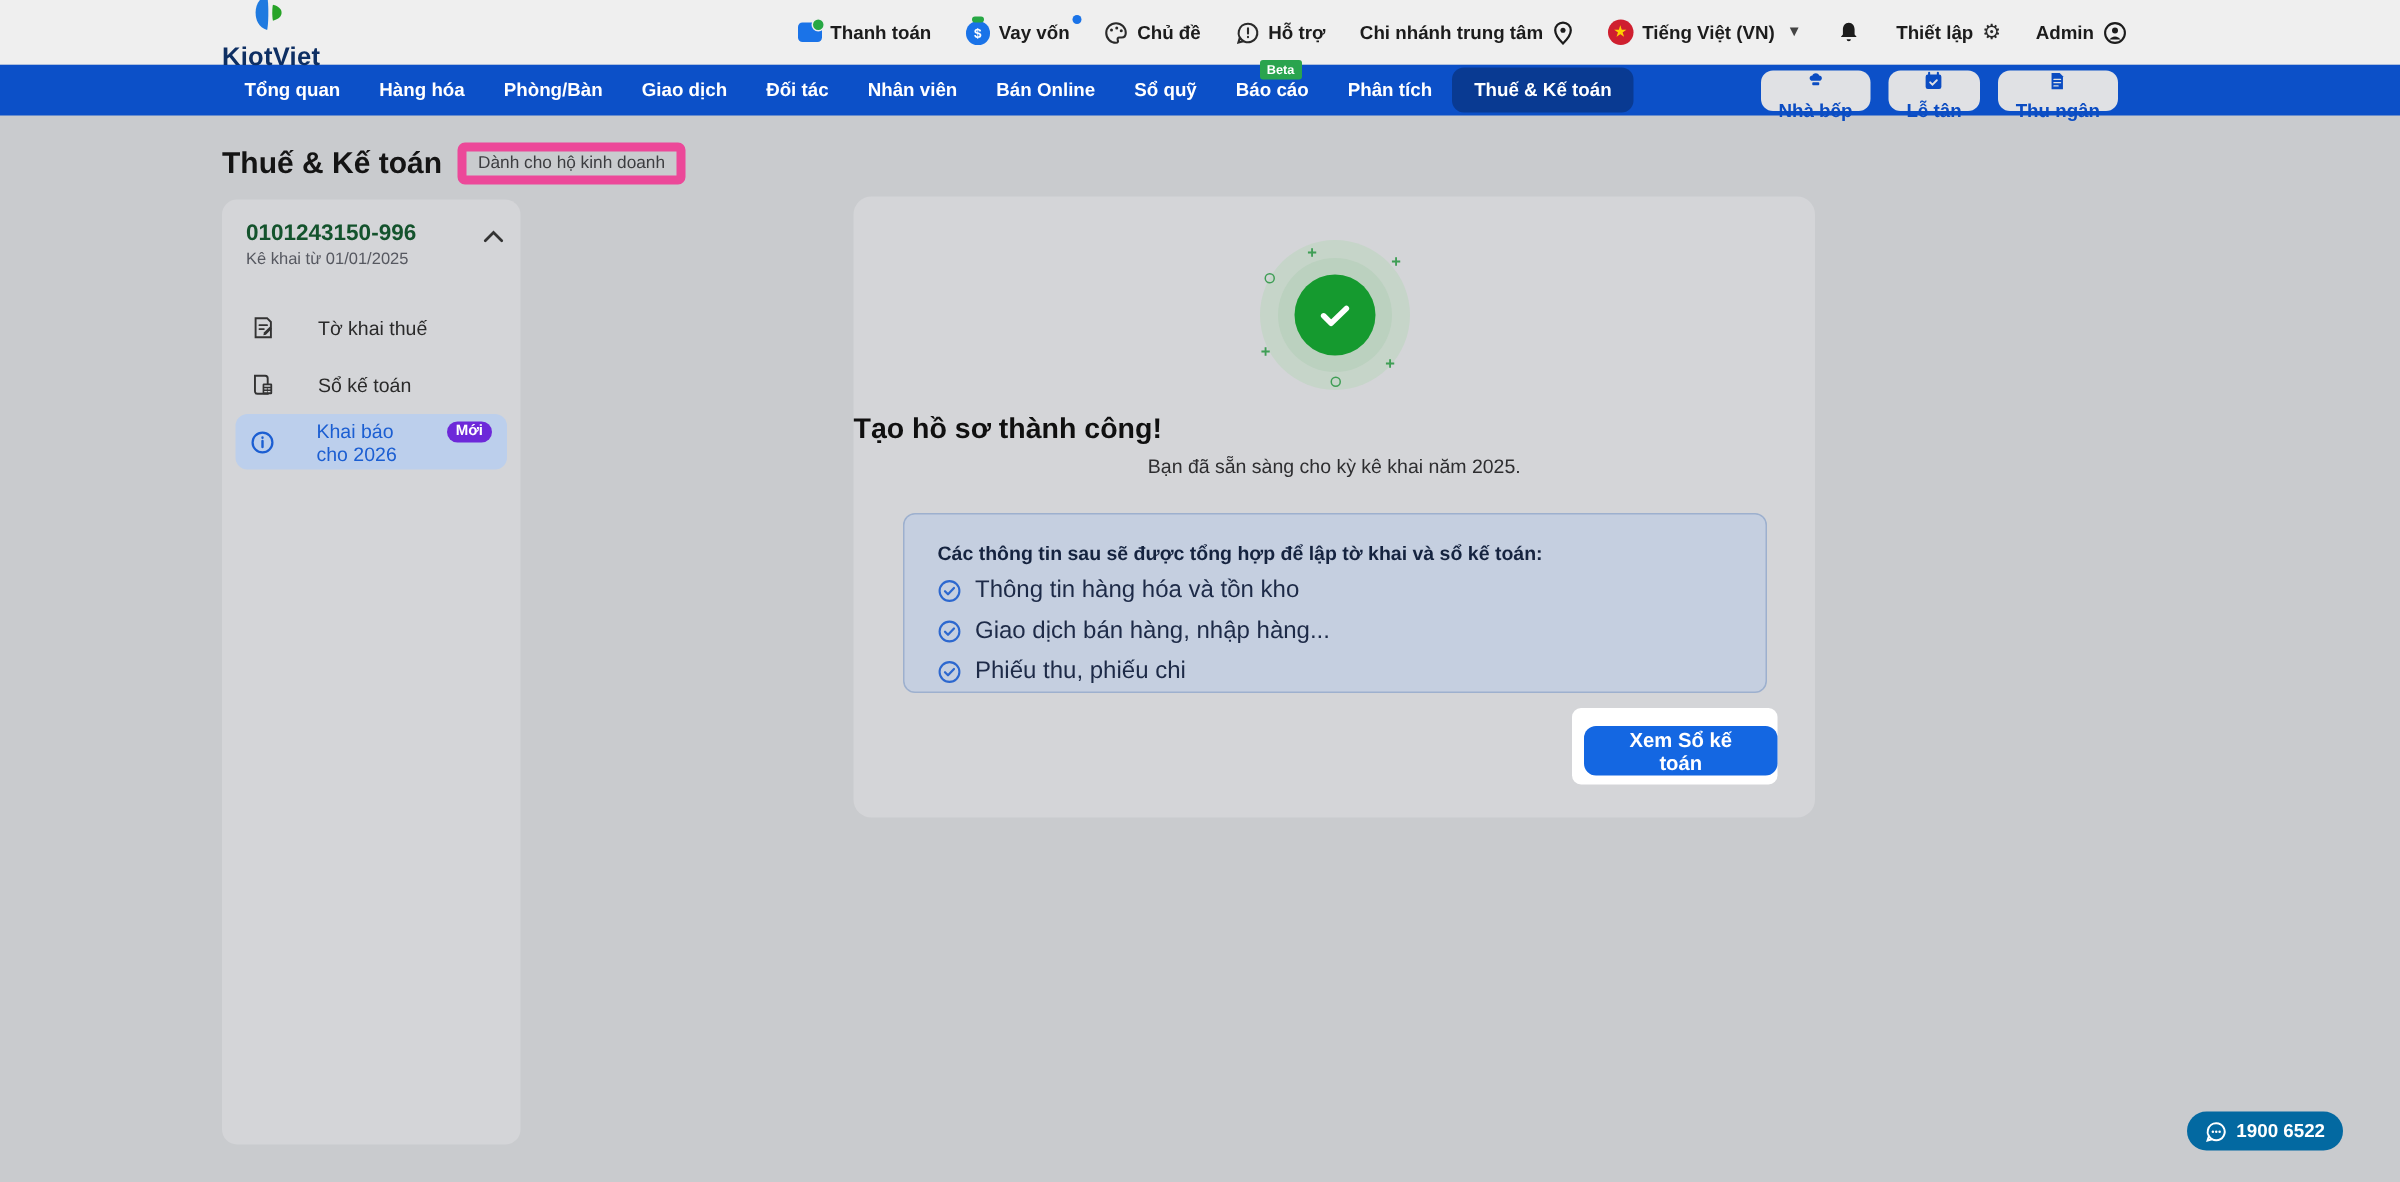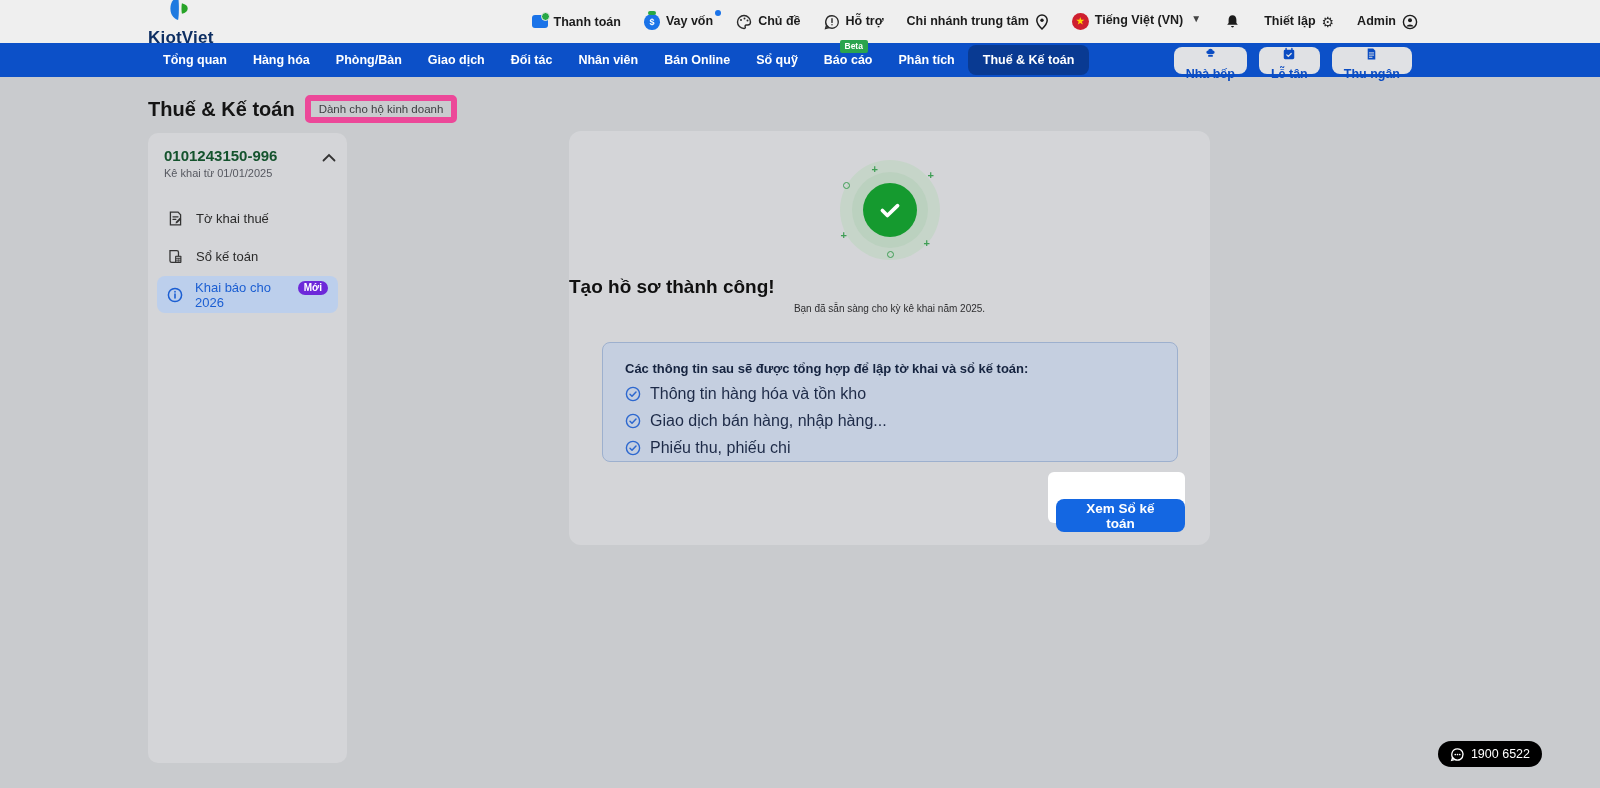--- a/index.html
+++ b/index.html
@@ -5,21 +5,21 @@
   * { margin:0; padding:0; box-sizing:border-box; font-family:"Liberation Sans", sans-serif; }
   html,body { width:1600px; height:788px; }
   body { background:#c9cbce; overflow:hidden; position:relative; }
 
   
   .topbar { position:absolute; left:0; top:0; width:1600px; height:43px; background:#efefef;
             display:flex; align-items:center; padding:0 182px 0 148px; z-index:5; }
   .brand { display:flex; align-items:center; gap:7px; cursor:pointer;flex-direction:column; }
   .brand-text { font-size:17px; font-weight:bold; color:#0e2f63; letter-spacing:.2px; }
   .top-menu { margin-left:auto; display:flex; align-items:center; gap:23px; }
-  .top-item { display:flex; align-items:flex-start; gap:6px; font-size:12.5px; font-weight:600;
+  .top-item { display:flex; align-items:center; gap:6px; font-size:12.5px; font-weight:600;
               color:#1c1c1c; position:relative; cursor:pointer; white-space:nowrap; }
   .badge-beta { position:absolute; left:16px; top:26px; background:#2aa44e; color:#fff;
                 font-size:8.5px; font-weight:bold; padding:1px 5px 2px; border-radius:2px; z-index:9; }
   .sup-dot { position:absolute; right:-8px; top:-4px; width:6px; height:6px; border-radius:50%; background:#1a73e8; }
   .caret { font-size:10px; color:#444; margin-left:2px; }
   .flag { width:17px; height:17px; border-radius:50%; background:#cf1f2f; display:flex;
           align-items:center; justify-content:center; color:#ffd200; font-size:9px; line-height:1; }
   .gear-glyph { font-size:14px; color:#2a2a2a; font-family:"DejaVu Sans", sans-serif; }
   .wallet { width:16px; height:13px; background:#1a73e8; border-radius:3px; position:relative; }
   .wallet::after { content:""; position:absolute; right:-2px; top:-3px; width:7px; height:7px;
@@ -45,55 +45,55 @@
   .title-badge { border:6px solid #ec4899; border-radius:5px; color:#3c3d40; font-size:11.5px; padding:2px 8px; }
 
   
   .sidebar { position:absolute; left:148px; top:133px; width:199px; height:630px;
              background:#d4d5d8; border-radius:10px; padding:14px 9px; }
   .sb-head { padding:0 7px; position:relative; }
   .sb-code { font-size:15px; font-weight:bold; color:#14532d; }
   .sb-sub { font-size:11px; color:#565860; margin-top:3px; }
   .sb-chevron { position:absolute; right:2px; top:6px; cursor:pointer; }
   .sb-menu { margin-top:21px; display:flex; flex-direction:column; gap:1px; }
-  .sb-item { display:flex; align-items:center; gap:12px; height:37px; padding:0 10px;
+  .sb-item { display:flex; align-items:center; gap:28px; height:37px; padding:0 10px;
              font-size:13px; color:#2a2a2a; border-radius:8px; cursor:pointer; }
   .sb-item.selected { background:#bccfec; color:#1b5ed2; }
   .badge-new { background:#6d28d9; color:#fff; font-size:10px; font-weight:bold;
                padding:1px 6px 2px; border-radius:7px; margin-left:4px; transform:translateY(-7px); }
 
   
   .main-card { position:absolute; left:569px; top:131px; width:641px; height:414px;
                background:#d4d5d8; border-radius:12px; }
   .success-wrap { position:absolute; left:50%; top:29px; transform:translateX(-50%);
                   width:100px; height:100px; }
   .ring-outer { position:absolute; inset:0; border-radius:50%; background:#c6d5c9; }
   .ring-mid { position:absolute; inset:12px; border-radius:50%; background:#bbd1bf; }
   .circle-green { position:absolute; inset:23px; border-radius:50%; background:#159a2f;
                   display:flex; align-items:center; justify-content:center; }
   .decor { position:absolute; color:#3f9e55; font-weight:bold; font-size:11px; line-height:1; }
   .decor.ring { width:7px; height:7px; border:1.5px solid #3f9e55; border-radius:50%; }
   .heading { position:absolute; top:145px; width:100%; font-size:19px;
              font-weight:bold; color:#101010; }
-  .subheading { position:absolute; top:172px; width:100%; text-align:center; font-size:10px; color:#2e2e30; }
+  .subheading { position:absolute; top:172px; width:100%; text-align:center; font-size:13px; color:#2e2e30; }
   .info-box { position:absolute; left:33px; top:211px; width:576px; height:120px;
               background:#c5cfe0; border:1px solid #9db0ce; border-radius:8px; padding:18px 22px; }
   .info-title { font-size:13px; font-weight:bold; color:#15233f; }
   .info-item { display:flex; gap:9px; align-items:center; margin-top:9px; font-size:16px; color:#1d2a47; }
   .info-item:first-of-type { margin-top:12px; }
 
   .spotlight { position:absolute; left:479px; top:341px; width:137px; height:51px;
                background:#ffffff; border-radius:6px; }
-  .cta { position:absolute; left:8px; top:27px; height:33px; padding:0 15px; background:#1467e2;
+  .cta { position:absolute; left:8px; top:12px; height:33px; padding:0 15px; background:#1467e2;
          color:#fff; border:none; border-radius:8px; font-size:13.5px; font-weight:bold; cursor:pointer; }
 
   
-  .support-pill { position:absolute; right:58px; bottom:21px; height:26px; background:#000000;
+  .support-pill { position:absolute; right:38px; bottom:21px; height:26px; background:#0369a1;
                   color:#fff; border-radius:14px; display:flex; align-items:center; gap:6px;
-                  padding:0 12px; font-size:12.5px; font-weight:normal; cursor:pointer; }
+                  padding:0 12px; font-size:12.5px; font-weight:bold; cursor:pointer; }
 
   svg { display:block; }
 </style>
 </head>
 <body>
 
 <div class="topbar">
   <div class="brand">
     <span>
       <svg width="25" height="25" viewBox="0 0 26 26">

